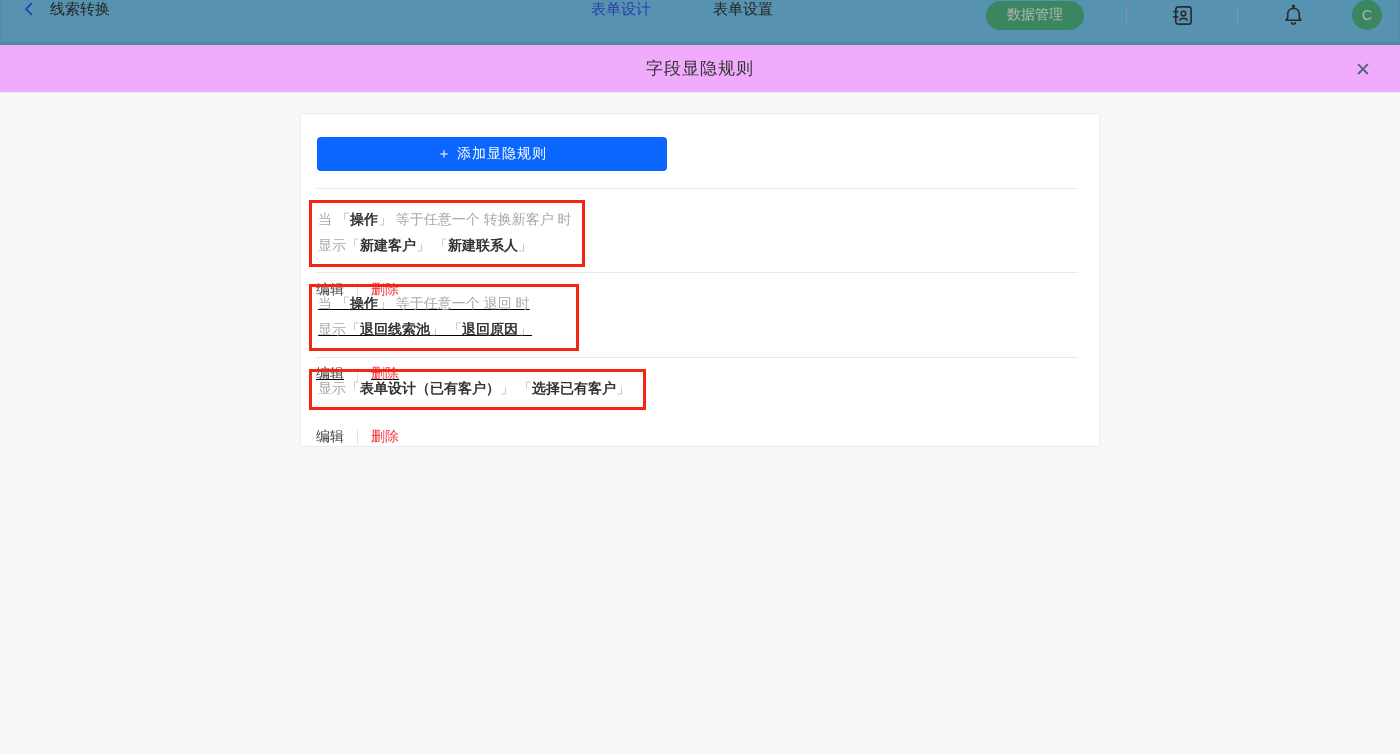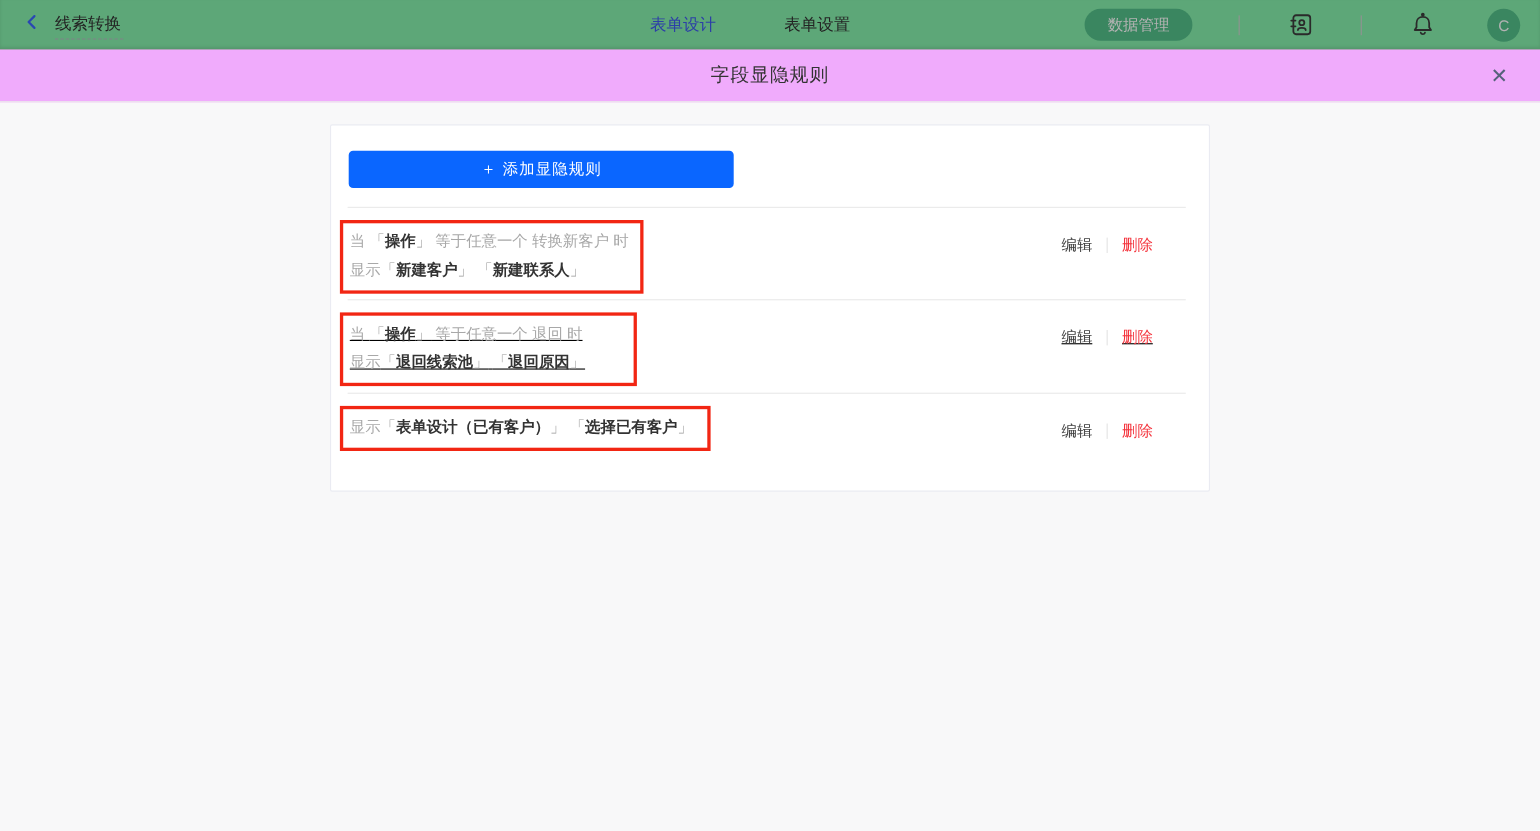--- a/index.html
+++ b/index.html
@@ -1,21 +1,21 @@
 <!DOCTYPE html>
 <html><head>
 <meta charset="utf-8">
 <style>
   * { margin:0; padding:0; box-sizing:border-box; }
   html,body { width:1400px; height:755px; overflow:hidden; }
   body { font-family:"Liberation Sans","DejaVu Sans",sans-serif; background:#f8f8f9; position:relative; }
 
   
-  .topbar { position:absolute; top:0; left:0; width:1400px; height:45px; background:#86efac;
-            display:flex; align-items:center; padding:0 18px; }
+  .topbar { position:absolute; top:0; left:0; width:1400px; height:45px; background:#7dd3fc;
+            display:flex; align-items:flex-start; padding:0 18px; }
   .topbar-left { display:flex; align-items:center; gap:10px; width:420px; }
   .back-btn { width:22px; height:22px; display:flex; align-items:center; justify-content:center; cursor:pointer; }
   .form-title-wrap { position:relative; padding-bottom:3px; }
   .form-title { font-size:15px; color:#333; }
   .form-title-wrap:after { content:""; position:absolute; left:0; right:-2px; bottom:-2px;
             border-bottom:1px dashed #b9b9c4; }
   .topbar-tabs { flex:1; display:flex; justify-content:center; gap:62px; margin-left:-60px; }
   .topbar-tab { font-size:15px; color:#333; cursor:pointer; }
   .topbar-tab.active { color:#3f5bf0; }
   .topbar-right { display:flex; align-items:center; margin-left:auto;gap:28px; }
@@ -37,21 +37,21 @@
             color:#55617a; display:flex; align-items:center; justify-content:center; cursor:pointer; }
 
   .modal-body { padding-top:20px; display:flex; justify-content:center; }
   .card { width:800px; background:#fff; border:1px solid #eaebf2; border-radius:2px; }
   .card-top { padding:23px 16px 17px; }
   .add-btn { width:350px; height:34px; background:#0a66ff; border:none; border-radius:4px;
             color:#fff; font-size:14px; cursor:pointer; letter-spacing:1px; }
 
   .rules { margin:0 21px 0 15px; }
   .rule { border-top:1px solid #e9e9e9; display:flex; justify-content:space-between;
-            align-items:flex-start; padding-top:11px; }
+            align-items:flex-start; padding-top:11px;flex-direction:column; }
   .rule.r1 { height:84px; } .rule.r2 { height:85px;text-decoration:underline; } .rule.r3 { height:89px; }
   .rule-box { margin-left:-7px; border:3px solid #f22613; padding:3px 10px 6px 6px;
             font-size:14px; line-height:26px; white-space:nowrap; }
   .rule.r1 .rule-box { min-width:271px; }
   .rule.r2 .rule-box { min-width:270px; }
   .rule.r3 .rule-box { min-width:337px; }
   .seg-gray { color:#a8a8a8; }
   .seg-bracket { color:#999; }
   .seg-bold { color:#333; font-weight:bold; }
 

